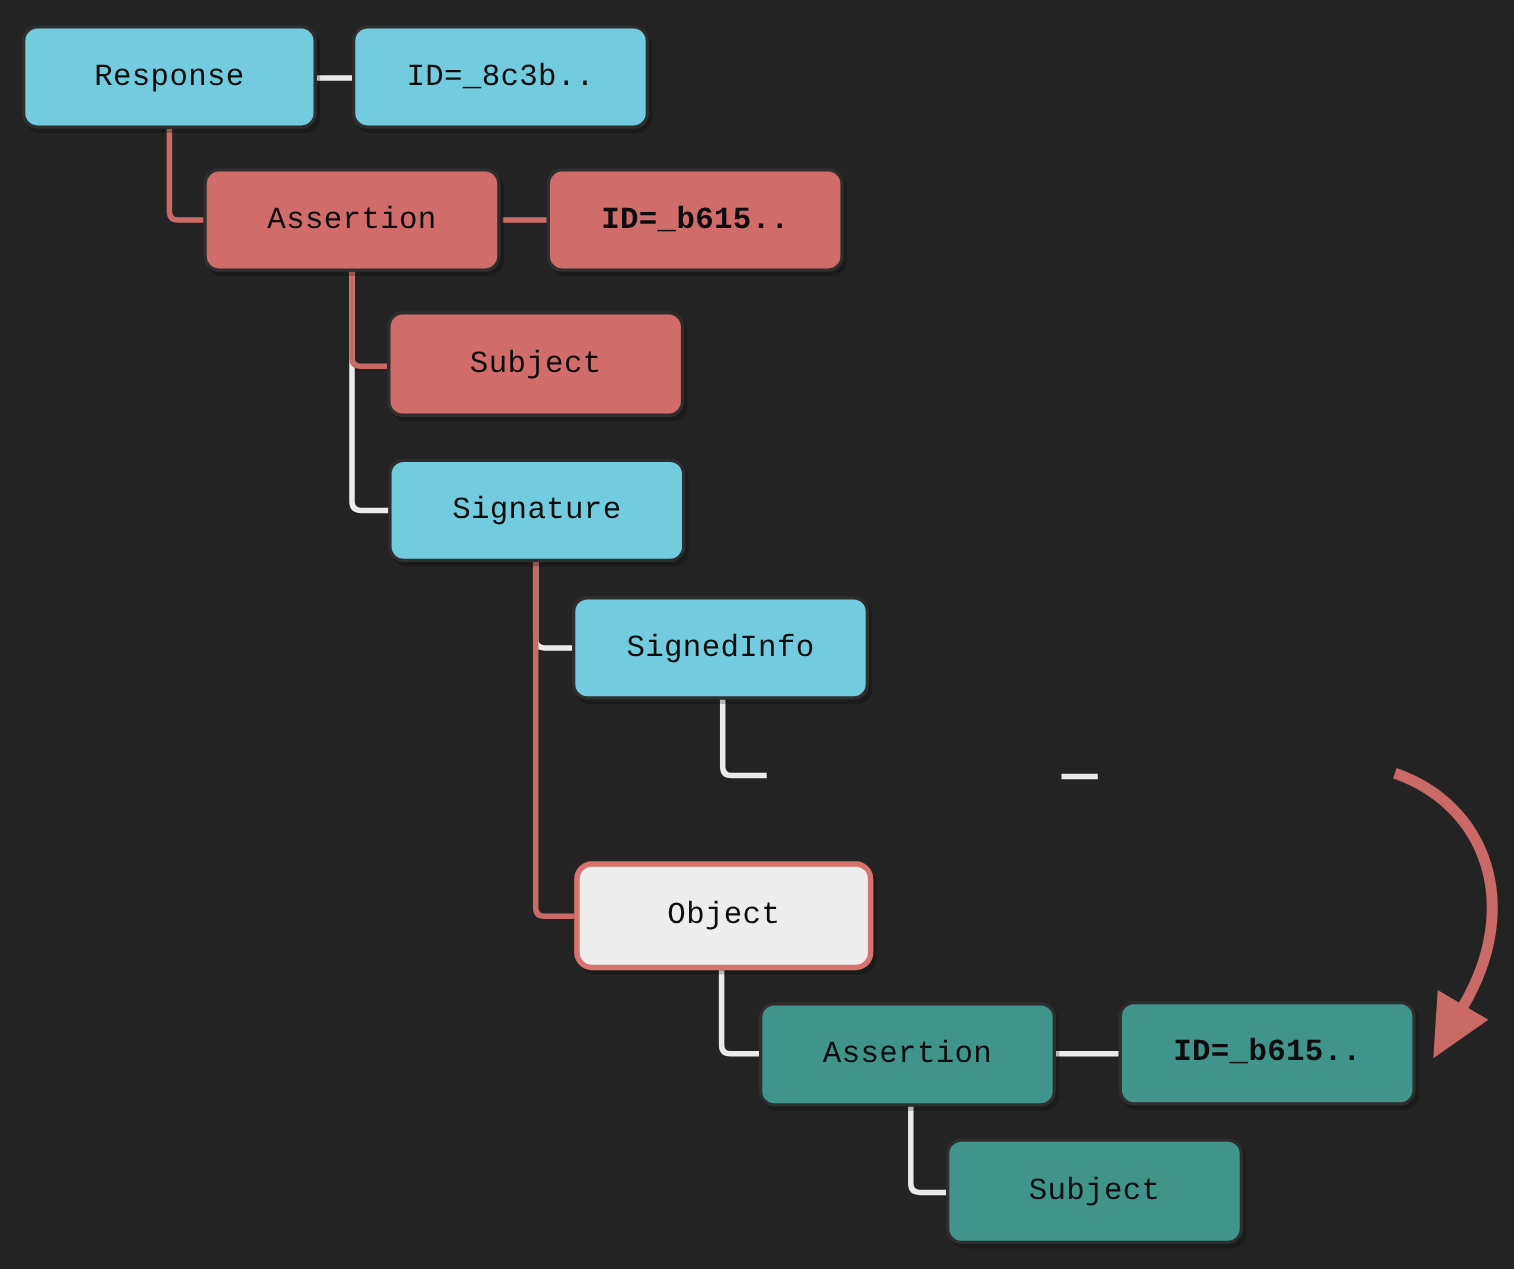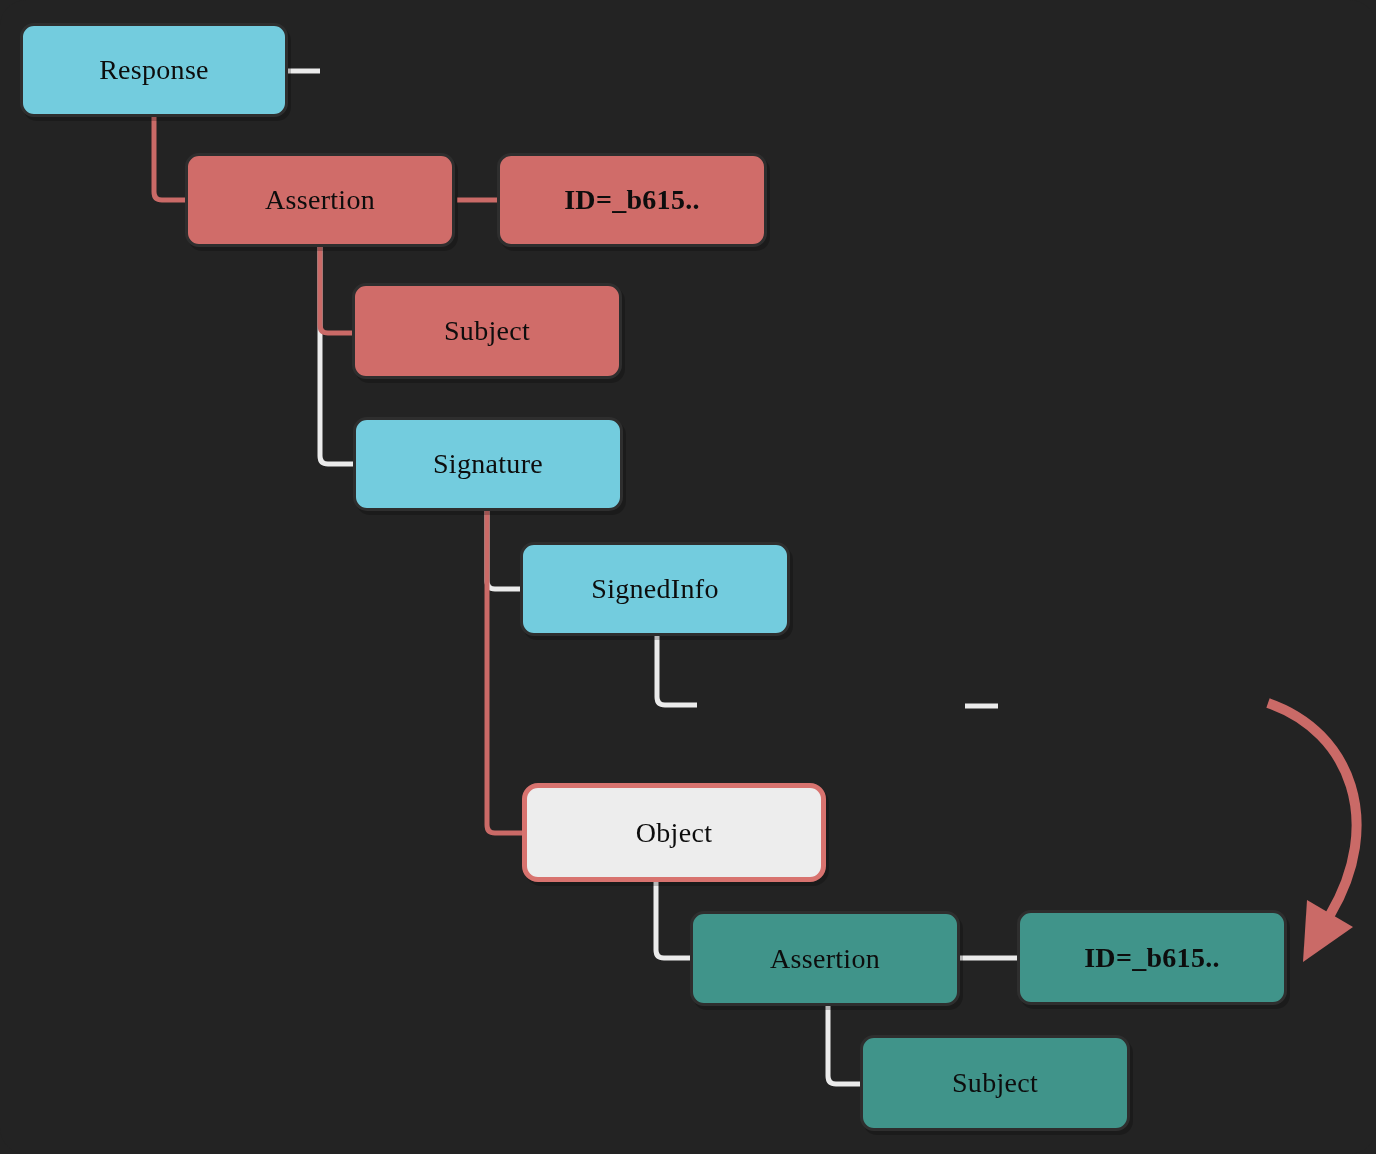--- a/index.html
+++ b/index.html
@@ -5,21 +5,21 @@
   html, body {
     margin: 0;
     padding: 0;
     background: var(--bg, #232323);
   }
   #canvas {
     position: relative;
     width: 1376px;
     height: 1154px;
     background: var(--bg, #232323);
-    font-family: Liberation Serif, serif;
+    font-family: Liberation Mono, monospace;
     overflow: hidden;
     border-radius: 26px;
   }
   #connector-layer {
     position: absolute;
     left: 0; top: 0;
     width: 1376px;
     height: 1154px;
   }
   .line-white {
@@ -67,21 +67,21 @@
   
   .n-response          { left:  20px; top:  23px; width: 268px; height: 94px; }
   .n-response-id       { left: 320px; top:  23px; width: 270px; height: 94px; }
   .n-assertion-outer   { left: 185px; top: 153px; width: 270px; height: 94px; }
   .n-assertion-outer-id{ left: 497px; top: 153px; width: 270px; height: 94px; }
   .n-subject-outer     { left: 352px; top: 283px; width: 270px; height: 96px; }
   .n-signature         { left: 353px; top: 417px; width: 270px; height: 94px; }
   .n-signedinfo        { left: 520px; top: 542px; width: 270px; height: 94px; }
   .n-reference         { left: 697px; top: 655px; width: 268px; height: 98px; }
   .n-reference-uri     { left: 998px; top: 658px; width: 270px; height: 94px; }
-  .n-object            { left: 522px; top: 783px; width: 304px; height: 99px; text-align: center; }
+  .n-object            { left: 522px; top: 783px; width: 272px; height: 99px; text-align: center; }
   .n-assertion-inner   { left: 690px; top: 911px; width: 270px; height: 95px; }
   .n-assertion-inner-id{ left:1017px; top: 910px; width: 270px; height: 95px; }
   .n-subject-inner     { left: 860px; top:1035px; width: 270px; height: 96px; }
 </style>
 </head>
 <body>
 
 <div id="canvas">
 
   <svg id="connector-layer" viewBox="0 0 1376 1154" xmlns="http://www.w3.org/2000/svg">
@@ -100,20 +100,23 @@
     <path class="line-red" d="M 320 247 V 325 Q 320 333 328 333 H 352"></path>
     <path class="line-red" d="M 487 511 V 825 Q 487 833 495 833 H 522"></path>
 
     <path class="arrow-red" d="M 1268 703 C 1352 732 1384 824 1330 915"></path>
     <polygon class="arrowhead-red" points="1303,962 1307,900 1353,927"></polygon>
   </svg>
 
   <div class="node cyan n-response">
     <span>Response</span>
   </div>
+  <div class="node cyan n-response-id">
+    <span>ID=_8c3b..</span>
+  </div>
   <div class="node red n-assertion-outer">
     <span>Assertion</span>
   </div>
   <div class="node red bold n-assertion-outer-id">
     <span>ID=_b615..</span>
   </div>
   <div class="node red n-subject-outer">
     <span>Subject</span>
   </div>
   <div class="node cyan n-signedinfo">

